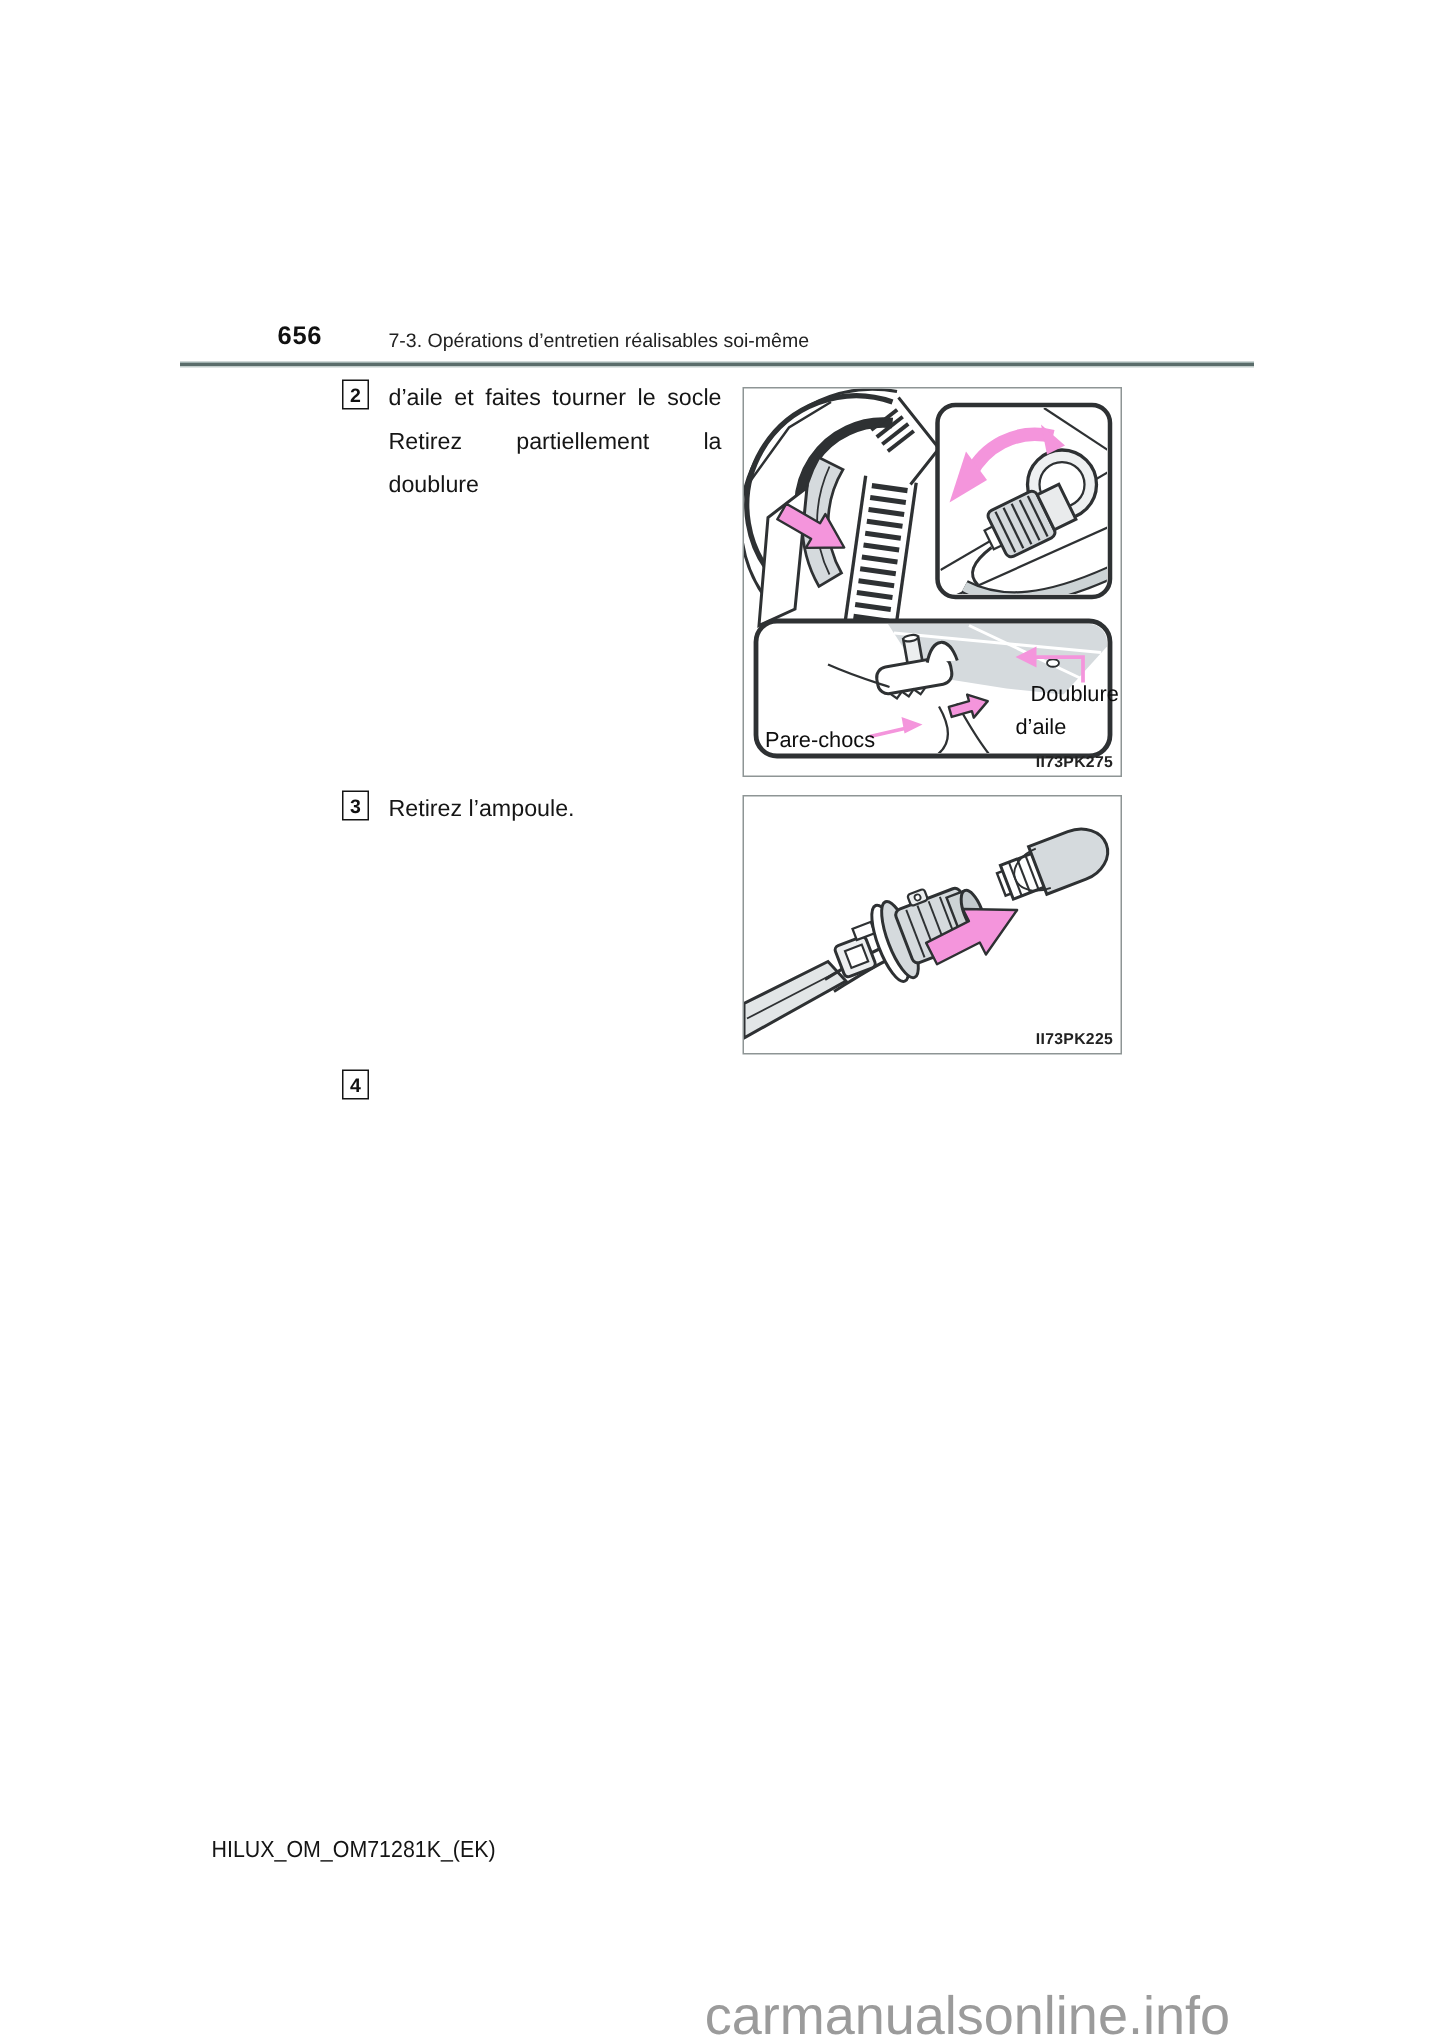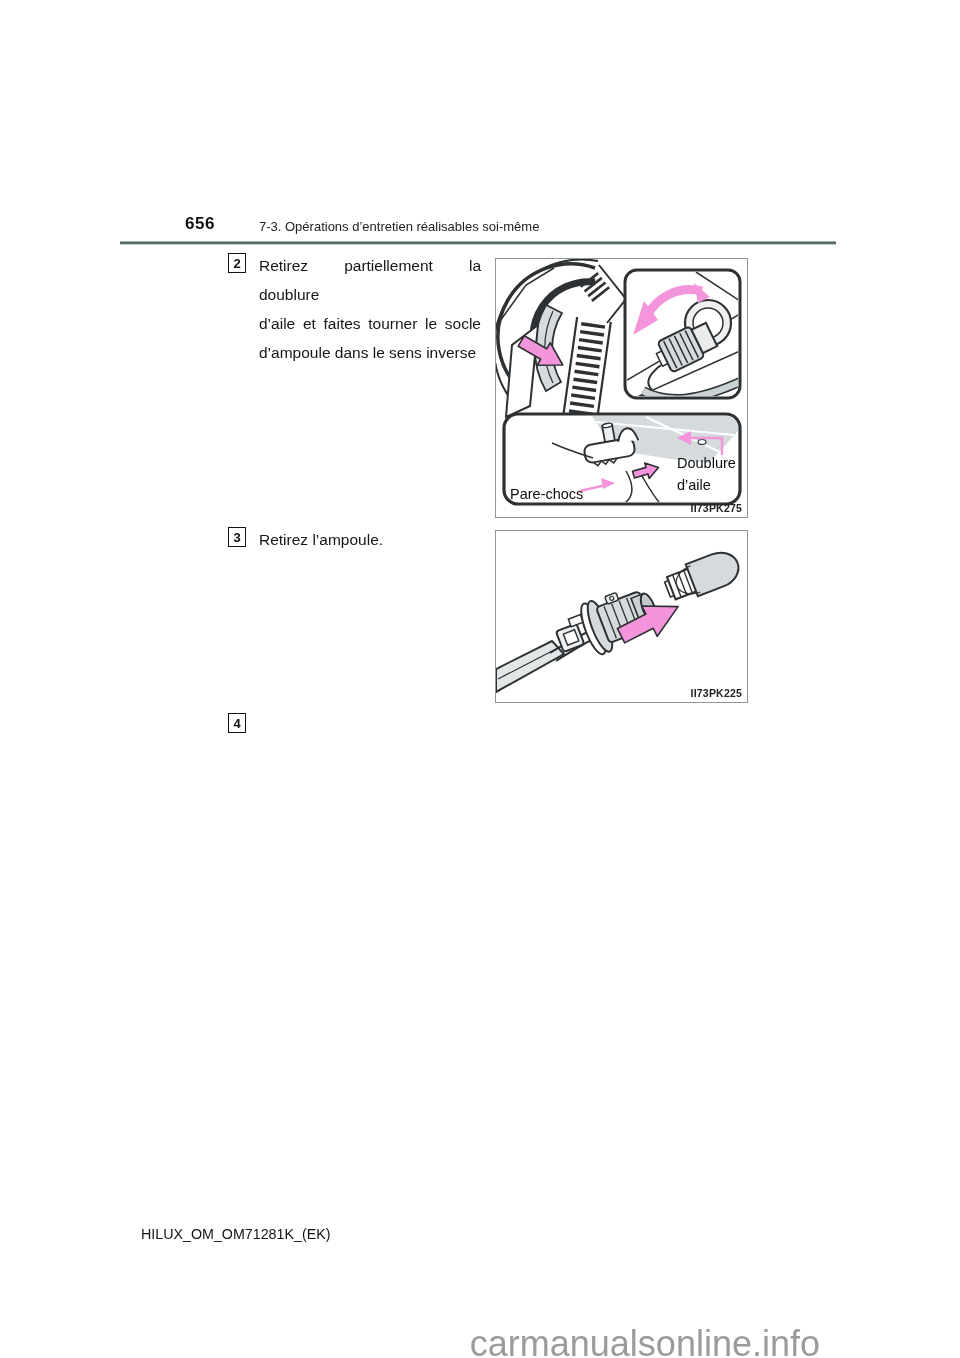--- a/index.html
+++ b/index.html
@@ -56,23 +56,22 @@
 <div id="page">
 
   <div class="abs page-num">656</div>
   <div class="abs section-title">7-3. Opérations d’entretien réalisables soi-même</div>
   <div class="abs header-rule"></div>
 
   <div class="abs" style="left:228px;top:253px;">
     <div class="step-badge">2</div>
   </div>
   <div class="abs step-text jblock" style="left:259px;top:251px;">
+    <div class="jline">d’aile et faites tourner le socle</div>
     <div class="jline">Retirez partiellement la doublure</div>
-    <div class="jline">d’aile et faites tourner le socle</div>
-    <div class="jline">d’ampoule dans le sens inverse</div>
   </div>
 
   <div class="abs figbox fig1">
     <svg width="250" height="257" viewBox="0 0 250 257">
 
       <g>
         <path class="ink" stroke-width="1.6" d="M4,62 L30,26 L58,9"></path>
         <path class="ink" stroke-width="2" d="M16,142 A88,88 0 0 1 102,2"></path>
         <path class="ink" stroke-width="3.5" d="M27,133 A73,73 0 0 1 99,9"></path>
         <path class="ink" stroke-width="7" d="M44,106 A56,56 0 0 1 99,23"></path>
@@ -185,21 +184,21 @@
           </g>
 
           <g>
             <polyline class="pinks" stroke-width="2.5" points="193,179 226,179 226,196"></polyline>
             <polygon class="pinkhead" points="181,179 195,172 195,186"></polygon>
           </g>
         </g>
       </g>
     </svg>
     <div class="fig-label" style="left:14px;top:227px;">Pare-chocs</div>
-    <div class="fig-label" style="left:181px;top:196px;">Doublure</div>
+    <div class="fig-label" style="left:191px;top:196px;">Doublure</div>
     <div class="fig-label" style="left:181px;top:218px;">d’aile</div>
     <div class="fig-code" style="top:243px;">II73PK275</div>
   </div>
 
   <div class="abs" style="left:228px;top:527px;">
     <div class="step-badge">3</div>
   </div>
   <div class="abs step-text" style="left:259px;top:525px;">Retirez l’ampoule.</div>
 
   <div class="abs figbox fig2">

